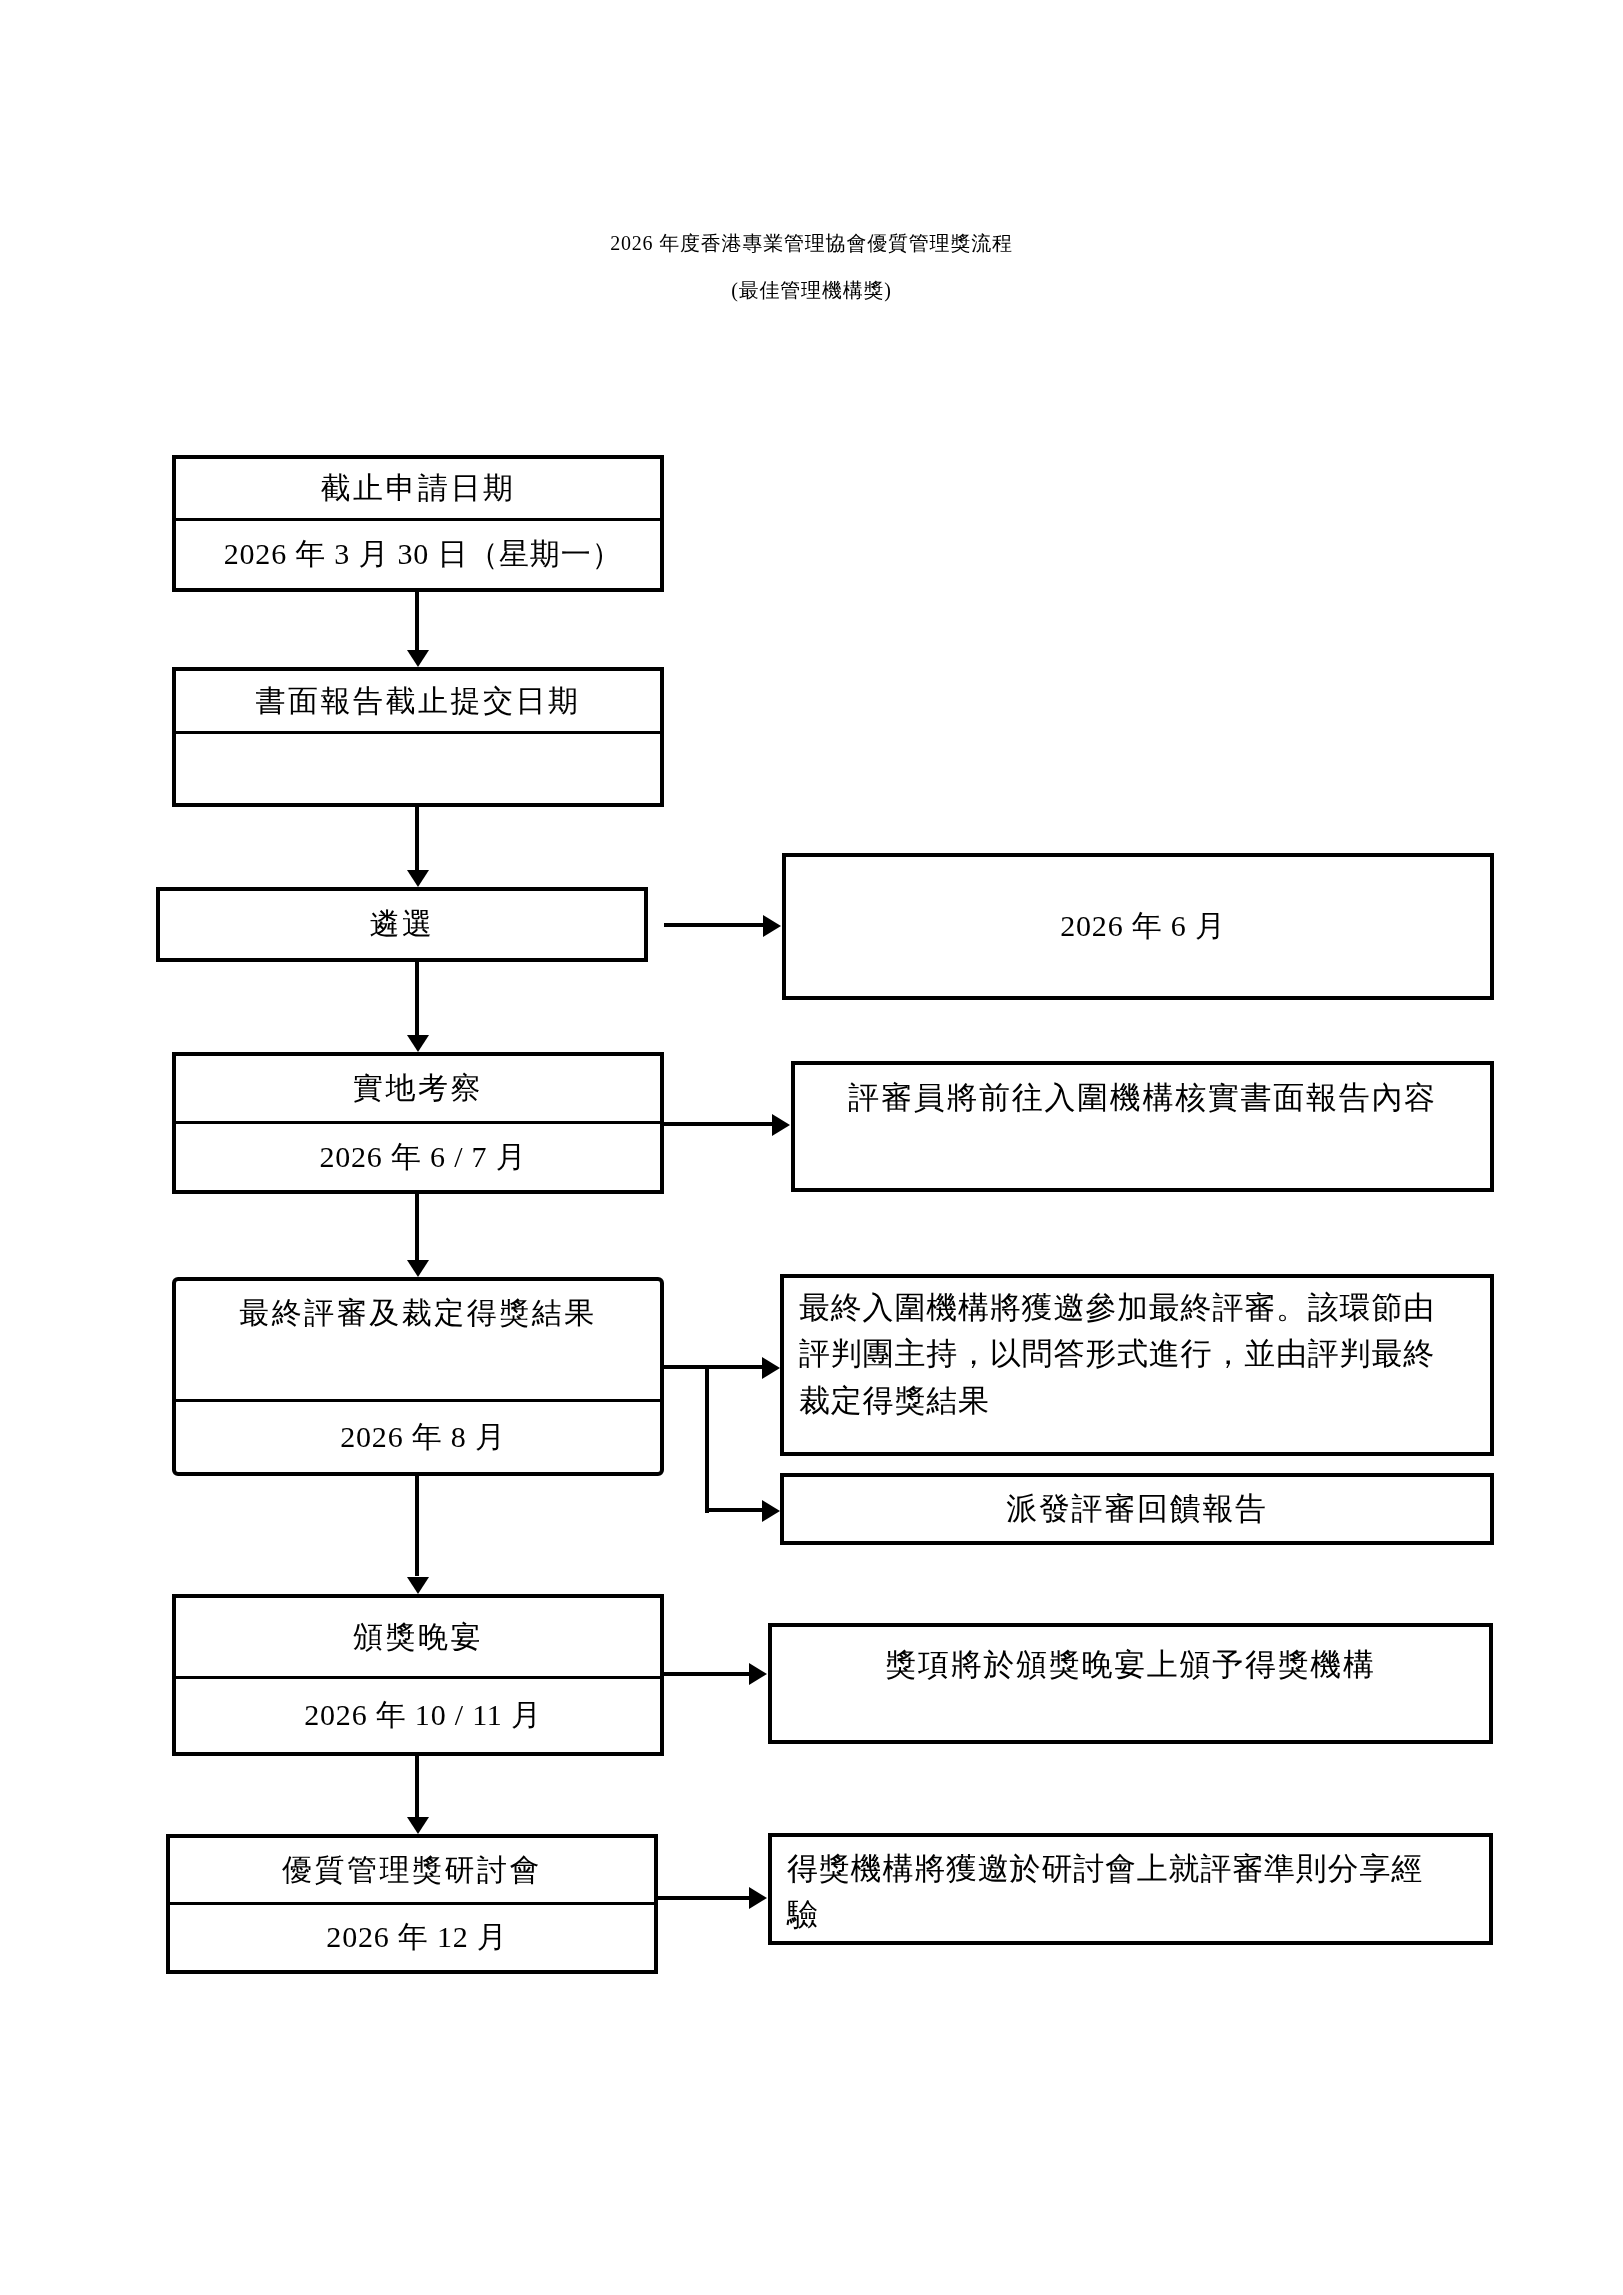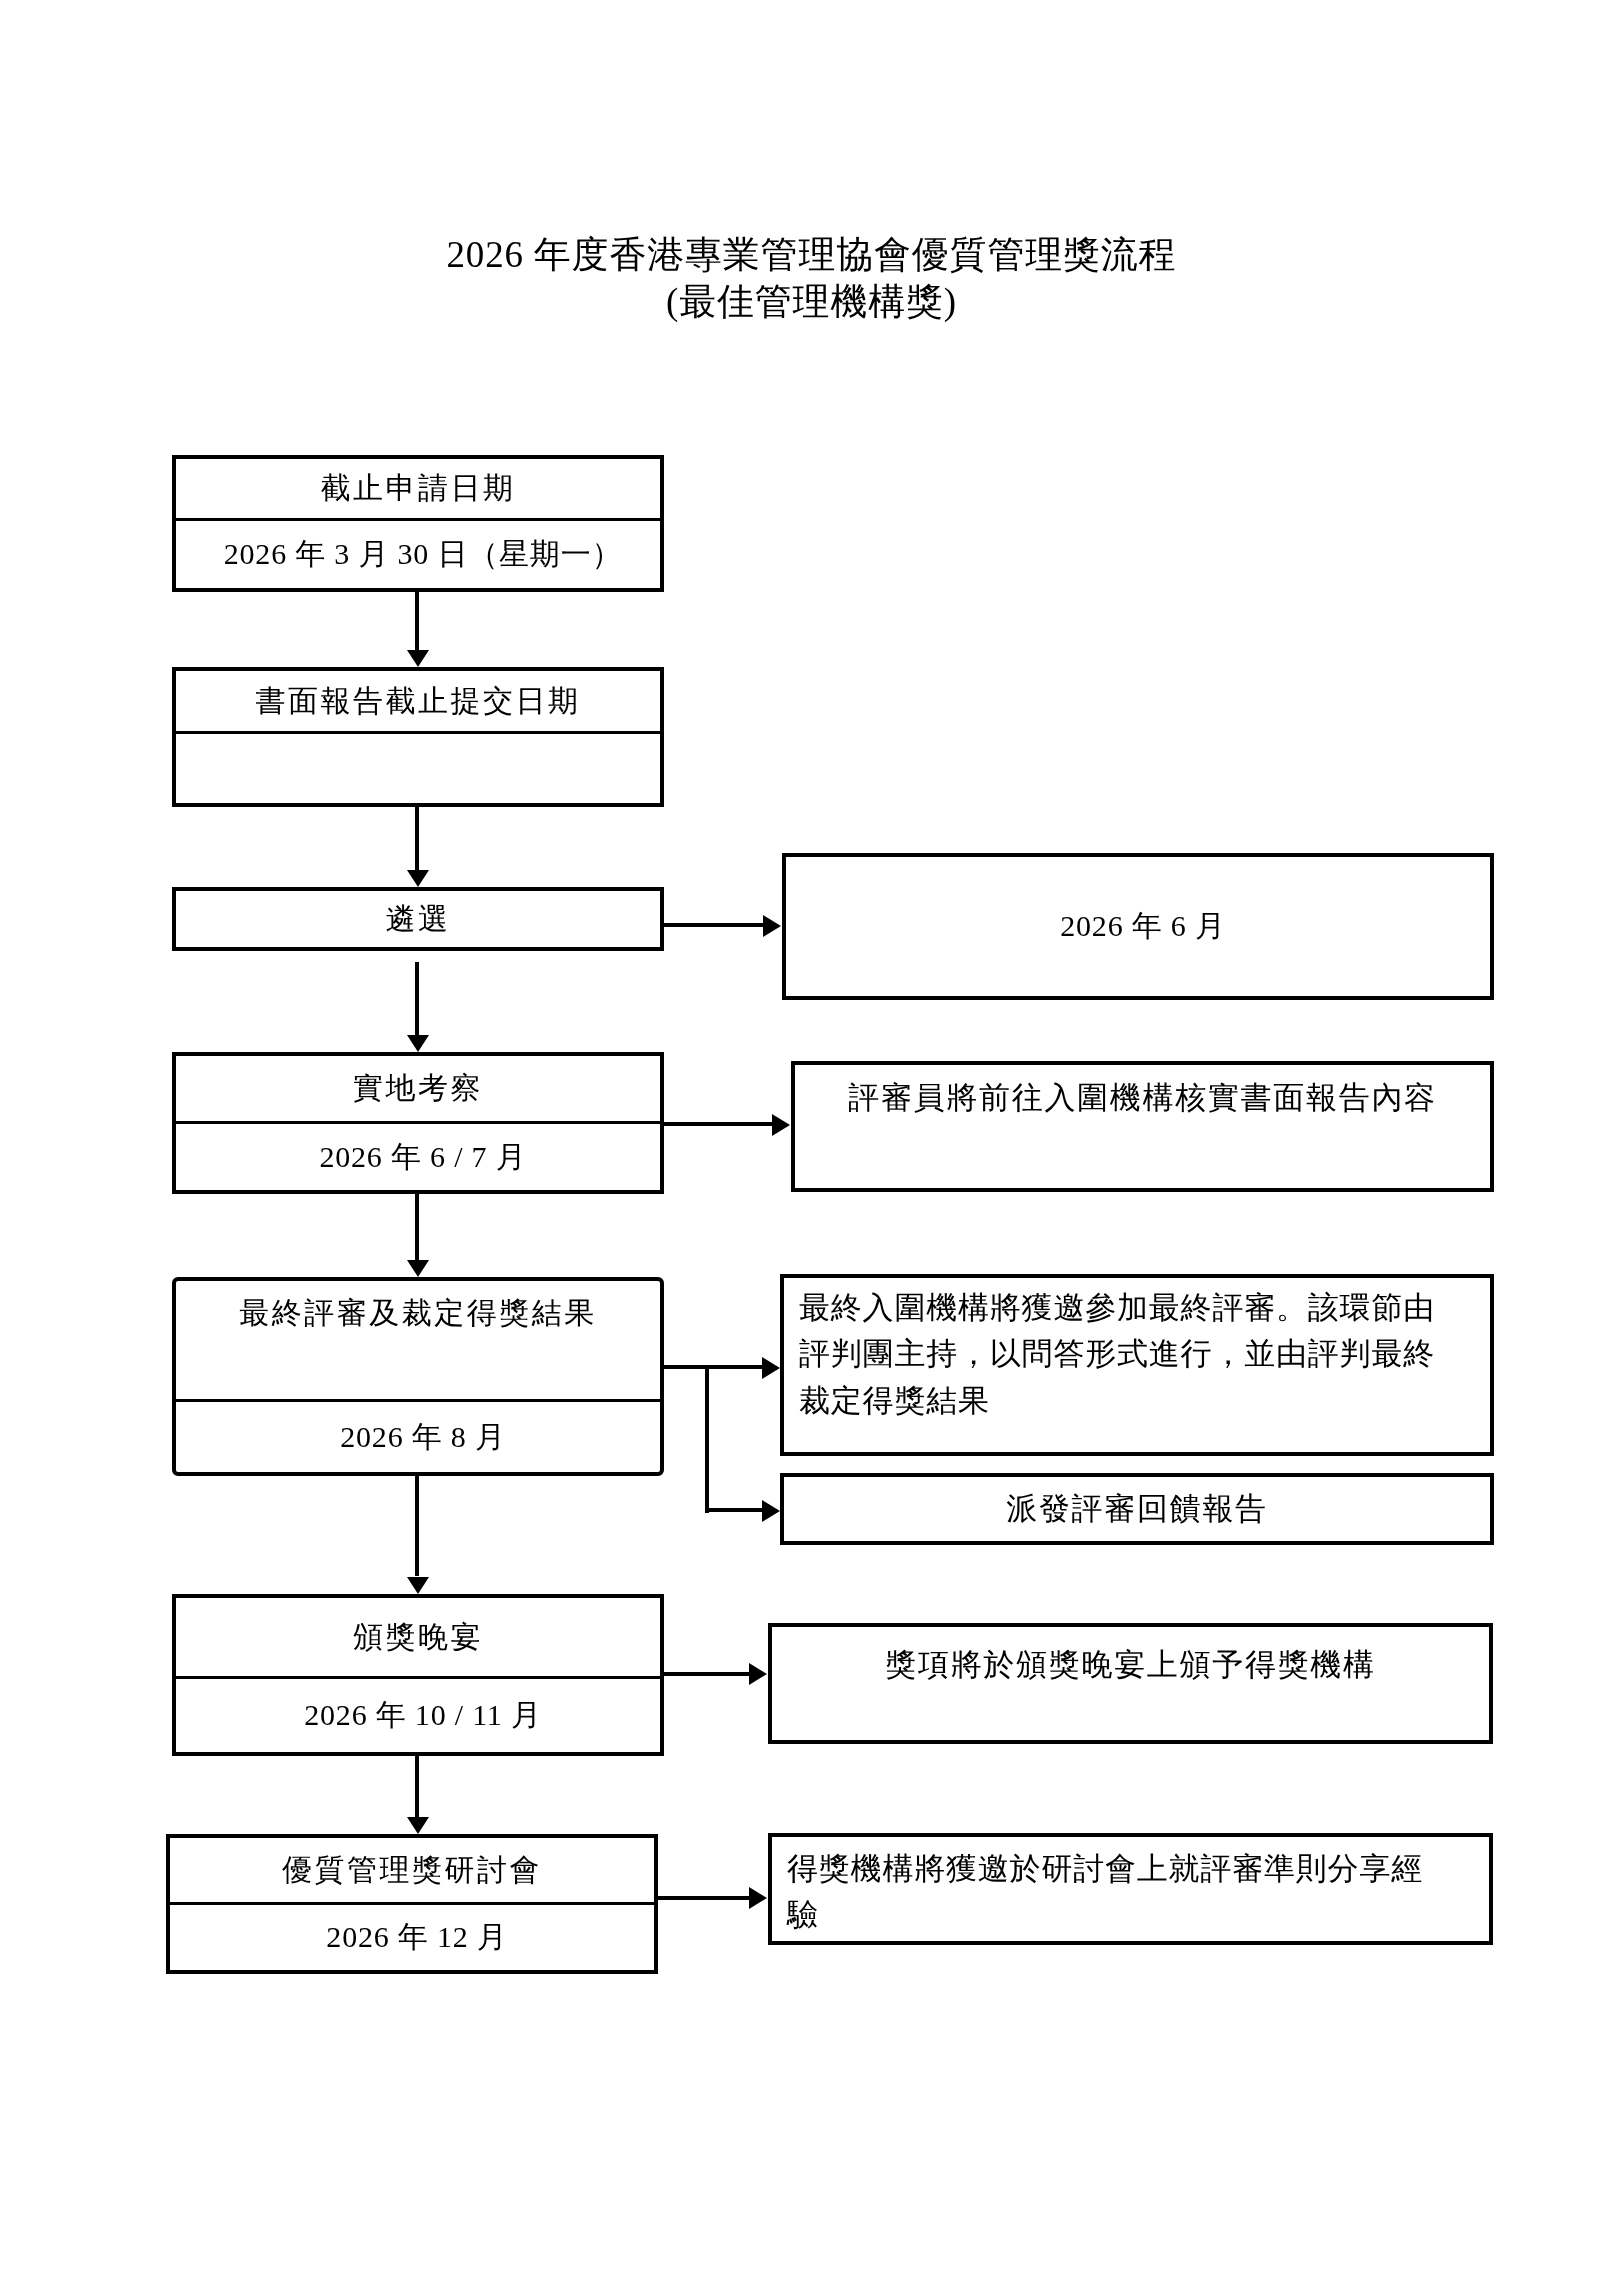--- a/index.html
+++ b/index.html
@@ -9,21 +9,21 @@
     height:2295px;
     background:#fff;
     font-family:"Liberation Serif","DejaVu Serif",serif;
     color:#000;
     overflow:hidden;
   }
   .page-title{
     position:absolute;
     left:0; width:100%;
     text-align:center;
-    font-size:37px;
+    font-size:20px;
     letter-spacing:0.8px;
     white-space:pre;
   }
   
   .fbox{
     position:absolute;
     box-sizing:border-box;
     border:4.2px solid #000;
     background:#fff;
     display:flex;
@@ -99,21 +99,21 @@
 
   <div class="fbox" style="left:172px;top:455px;width:492px;height:137px;">
     <div class="row-title" style="height:62px;">截止申請日期</div>
     <div class="row-date">2026 年 3 月 30 日（星期一）</div>
   </div>
 
   <div class="fbox" style="left:172px;top:667px;width:492px;height:140px;">
     <div class="row-title" style="height:63px;">書面報告截止提交日期</div>
   </div>
 
-  <div class="fbox" style="left:172px;top:887px;width:492px;height:64px;">
+  <div class="fbox" style="left:156px;top:887px;width:492px;height:75px;">
     <div class="single-row">遴選</div>
   </div>
 
   <div class="fbox" style="left:172px;top:1052px;width:492px;height:142px;">
     <div class="row-title" style="height:68px;">實地考察</div>
     <div class="row-date">2026 年 6 / 7 月</div>
   </div>
 
   <div class="fbox" style="left:172px;top:1277px;width:492px;height:199px;border-radius:6px;">
     <div class="row-title top-align" style="height:121px;">最終評審及裁定得獎結果</div>

